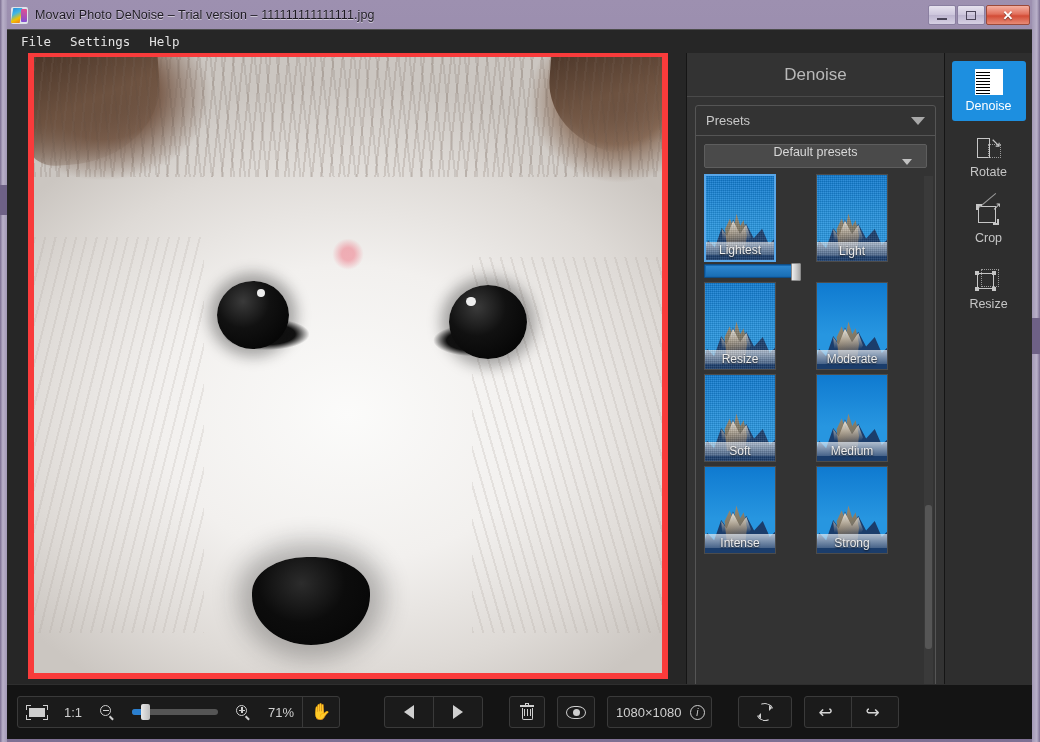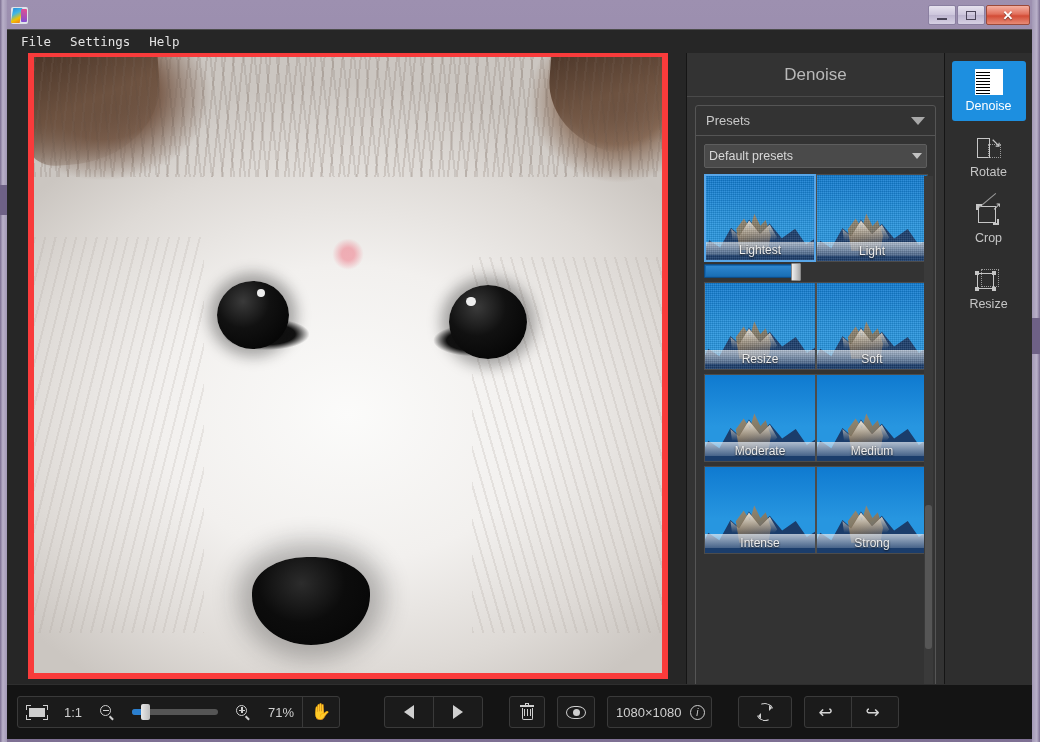--- a/index.html
+++ b/index.html
@@ -205,40 +205,40 @@
   .tri-down {
     margin-left: auto;
     width: 0; height: 0;
     border-left: 7px solid transparent; border-right: 7px solid transparent;
     border-top: 8px solid #a8a8a8;
   }
   .dropdown-row { padding: 8px 8px 6px 8px; flex: none; }
   .dropdown {
     height: 24px; background: #4a4a4a;
     border: 1px solid #5e5e5e; border-radius: 2px;
-    display: flex; align-items: center; padding: 0 4px;
+    display: flex; align-items: center; padding: 0 14px; flex-direction: column;
   }
   .dropdown-label { color: #d8d8d8; font-size: 12.5px; }
   .tri-down-sm {
     margin-left: auto; width: 0; height: 0;
     border-left: 5px solid transparent; border-right: 5px solid transparent;
     border-top: 6px solid #c2c2c2;
   }
   .preset-scroll {
     flex: 1; min-height: 0; overflow: hidden;
     position: relative;
     padding: 0 8px 0 8px;
   }
   .preset-grid {
     display: grid; grid-template-columns: 96px 96px;
     gap: 4px 16px;
   }
   .preset-cell { position: relative; }
   .thumb {
-    width: 112px; height: 88px;
+    width: 72px; height: 88px;
     border: 1px solid #4c4c4c;
     position: relative; overflow: hidden;
     background: linear-gradient(to bottom, #1a7fd0 0%, #2a93dd 55%, #2a93dd 100%);
   }
   .preset-cell.selected .thumb { border: 2px solid #58a6e8; }
   .thumb .sky { position: absolute; inset: 0; background: linear-gradient(to bottom, #0f7ad0 0%, #2796e0 60%, #2796e0 100%); }
   .thumb .mtn {
     position: absolute; left: -6%; bottom: 0; width: 112%; height: 62%;
     background:
       linear-gradient(to bottom, rgba(255,255,255,.0) 0%, rgba(20,48,90,.0) 100%),
@@ -448,20 +448,21 @@
 
   <div class="win-left-edge">
     <div class="win-left-edge-mark"></div>
   </div>
   <div class="win-right-edge">
     <div class="win-right-edge-mark"></div>
   </div>
 
   <div class="titlebar">
     <div class="app-icon"></div>
+    <div class="title-text">Movavi Photo DeNoise – Trial version – 111111111111111.jpg</div>
     <div class="win-buttons">
       <div class="win-btn">
         <div class="glyph-min"></div>
       </div>
       <div class="win-btn">
         <div class="glyph-max"></div>
       </div>
       <div class="win-btn close">
         <div class="glyph-close">✕</div>
       </div>
@@ -545,52 +546,52 @@
                   <div class="sky"></div>
                   <div class="mtn"></div>
                   <div class="rock"></div>
                   <div class="snow"></div>
                   <div class="haze"></div>
                   <div class="noise"></div>
                   <div class="thumb-label">Resize</div>
                 </div>
               </div>
 
+              <div class="preset-cell clean">
+                <div class="thumb">
+                  <div class="sky"></div>
+                  <div class="mtn"></div>
+                  <div class="rock"></div>
+                  <div class="snow"></div>
+                  <div class="haze"></div>
+
+                  <div class="thumb-label">Moderate</div>
+                </div>
+              </div>
+
               <div class="preset-cell">
                 <div class="thumb">
                   <div class="sky"></div>
                   <div class="mtn"></div>
                   <div class="rock"></div>
                   <div class="snow"></div>
                   <div class="haze"></div>
                   <div class="noise"></div>
                   <div class="thumb-label">Soft</div>
                 </div>
               </div>
 
               <div class="preset-cell clean">
                 <div class="thumb">
                   <div class="sky"></div>
                   <div class="mtn"></div>
                   <div class="rock"></div>
                   <div class="snow"></div>
                   <div class="haze"></div>
 
-                  <div class="thumb-label">Moderate</div>
-                </div>
-              </div>
-
-              <div class="preset-cell clean">
-                <div class="thumb">
-                  <div class="sky"></div>
-                  <div class="mtn"></div>
-                  <div class="rock"></div>
-                  <div class="snow"></div>
-                  <div class="haze"></div>
-
                   <div class="thumb-label">Medium</div>
                 </div>
               </div>
 
               <div class="preset-cell clean">
                 <div class="thumb">
                   <div class="sky"></div>
                   <div class="mtn"></div>
                   <div class="rock"></div>
                   <div class="snow"></div>

